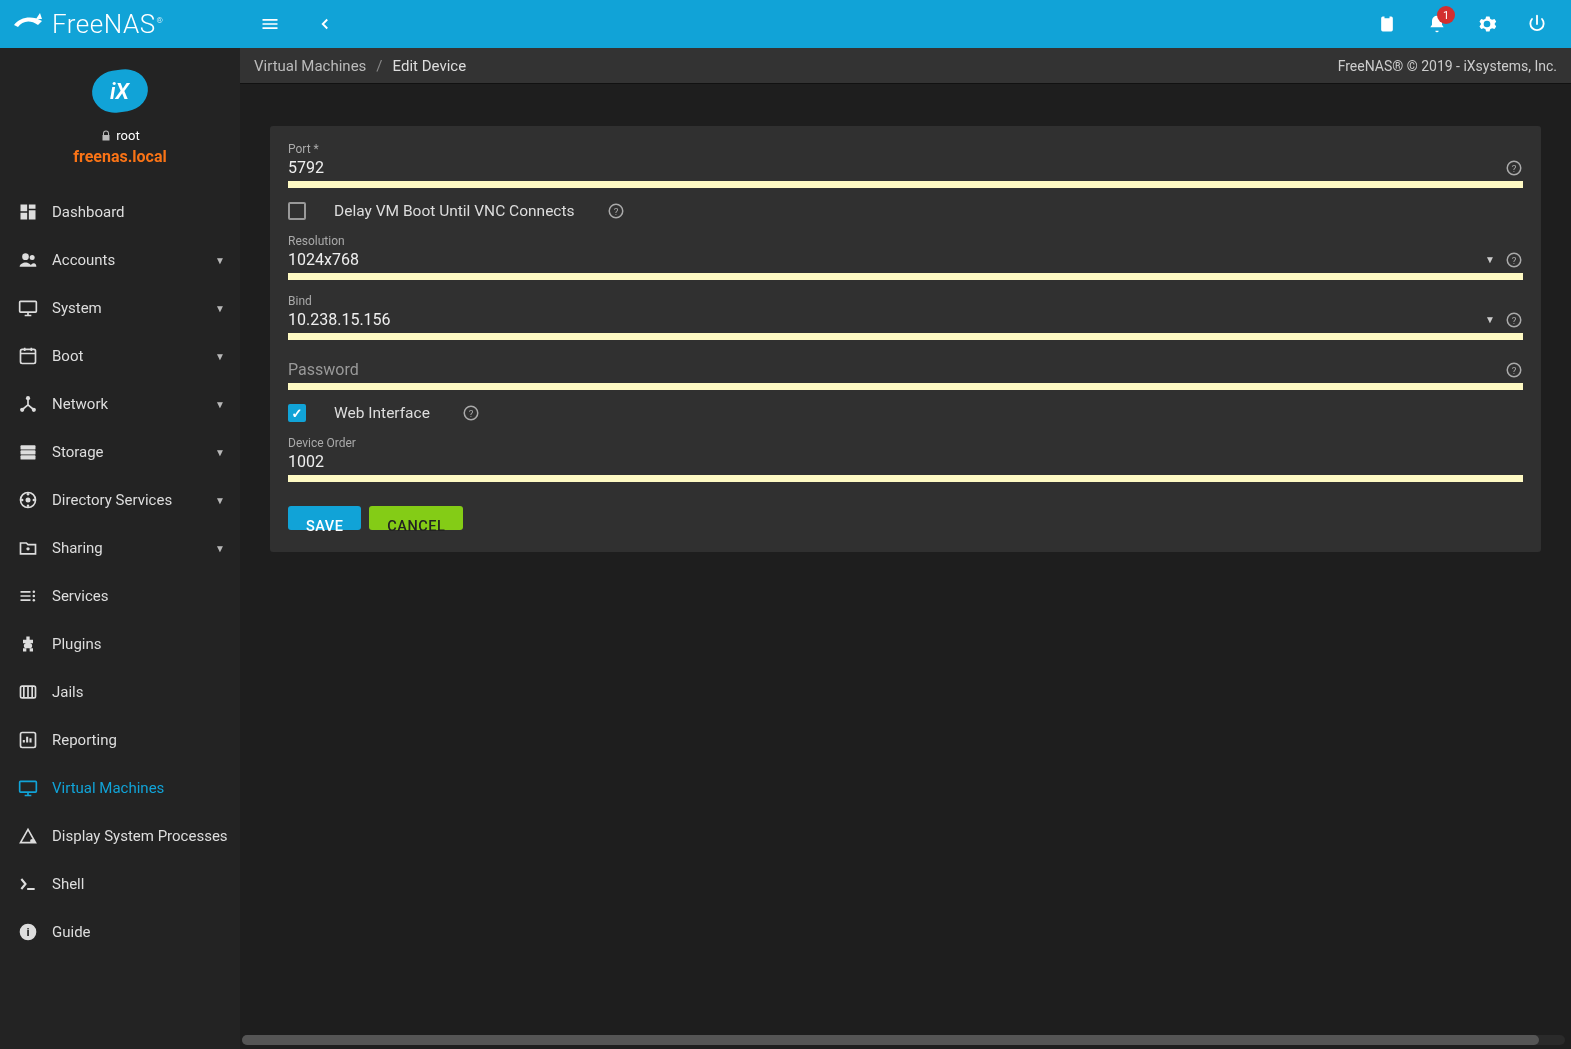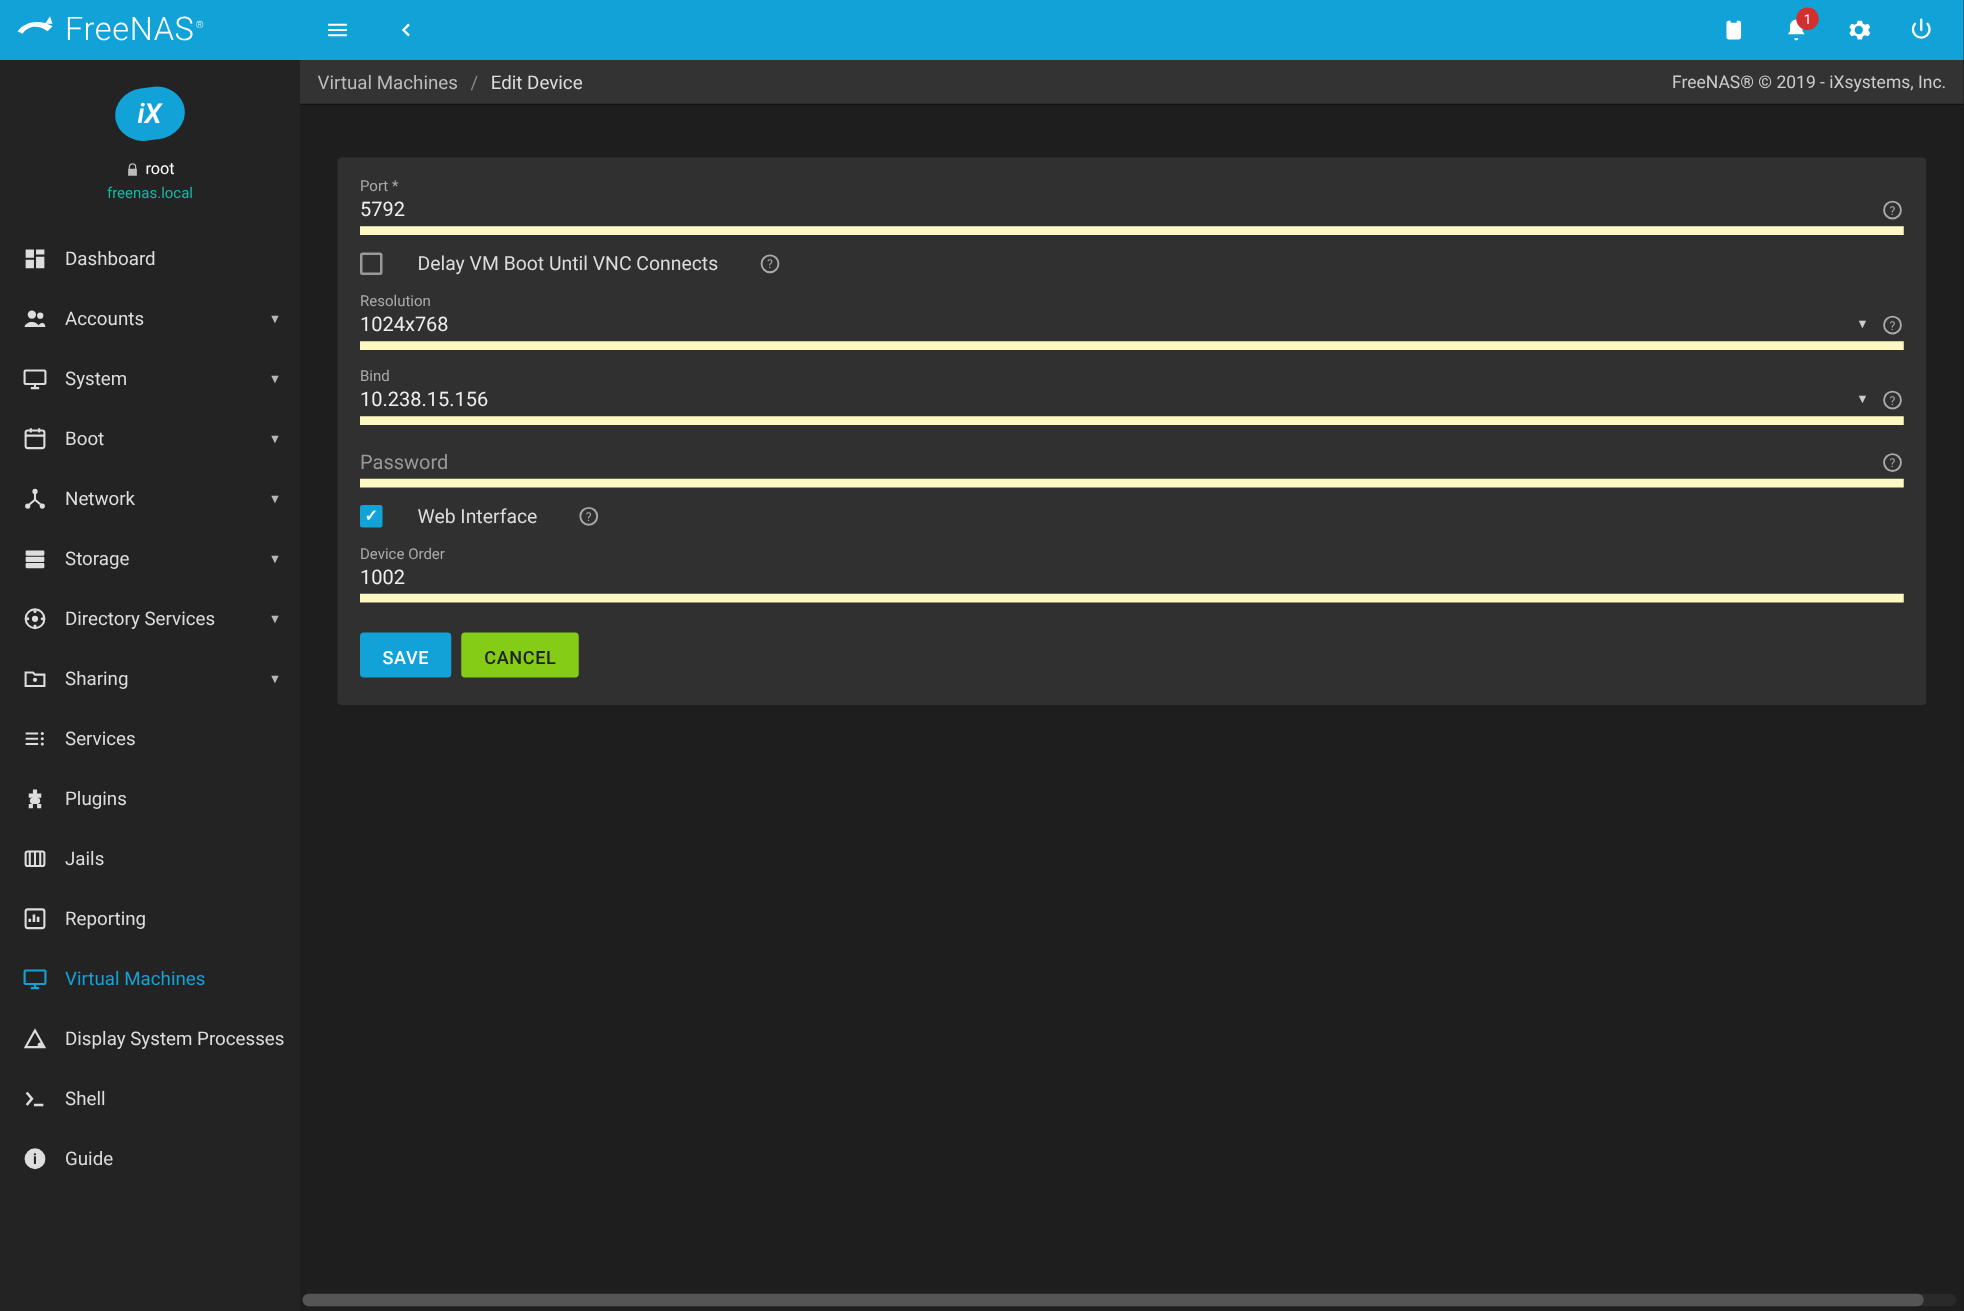--- a/index.html
+++ b/index.html
@@ -17,21 +17,21 @@
     
     
     .wrap { display: flex; height: calc(1049px - 48px); }
     
     
     .sidebar { width: 240px; background: #232323; display: flex; flex-direction: column; overflow-y: auto; }
     .side-header { display: flex; flex-direction: column; align-items: center; padding: 22px 0 12px; }
     .ix-logo { width: 56px; height: 42px; background: #11a3d7; border-radius: 50% / 60%; display:flex; align-items:center; justify-content:center; transform: rotate(-8deg); margin-bottom:16px;}
     .ix-logo span { color:#fff; font-weight:600; font-size:22px; transform: rotate(8deg); font-style:italic;}
     .side-user { font-size: 13px; color: #ffffff; display:flex; align-items:center; gap:4px;}
-    .side-host { font-size: 12px; color: #14b8a6; margin-top:4px;}
+    .side-host { font-size: 16px; color: #f97316; margin-top:4px;font-weight:bold;}
     .nav { list-style: none; padding: 10px 0; }
     .nav-item { display: flex; align-items: center; height: 48px; padding: 0 12px; cursor: pointer; color: #ddd; font-size: 15px; }
     .nav-item.active { color: #11a3d7; }
     .nav-icon { width: 32px; display: flex; justify-content: center; margin-right: 8px; }
     .nav-label { flex: 1; }
     .nav-chevron { width: 16px; text-align: center; font-size: 10px; opacity: 0.8; }
     
     
     .main { flex: 1; background: #1e1e1e; display: flex; flex-direction: column; overflow: hidden; }
     .breadcrumb-row { height: 36px; background: #333; display: flex; align-items: center; padding: 0 14px; font-size: 15px; color: #ccc; border-bottom: 1px solid #111;}
@@ -51,21 +51,21 @@
     .dropdown-arrow { font-size: 10px; color: #ccc; margin: 0 6px; }
     .help-icon { width: 18px; height: 18px; display:flex; align-items:center; justify-content:center; margin-left:4px;}
     .help-icon svg { width: 18px; height: 18px; }
     
     .checkbox-row { display: flex; align-items: center; gap: 28px; margin: 8px 0 14px; font-size: 15.5px; color: #ddd; }
     .checkbox { width: 18px; height: 18px; border: 2px solid #999; border-radius: 2px; display:flex; align-items:center; justify-content:center; }
     .checkbox.checked { background: #11a3d7; border-color: #11a3d7; }
     .checkbox.checked::after { content: "✓"; color: #fff; font-size: 13px; font-weight: bold; }
     
     .buttons { display: flex; gap: 8px; margin-top: 24px; }
-    .btn { padding: 12px 18px; height: 36px; border: none; border-radius: 3px; font-size: 14.5px; font-weight: 500; cursor: pointer; letter-spacing: 0.5px; }
+    .btn { padding: 12px 18px; height: 24px; border: none; border-radius: 3px; font-size: 14.5px; font-weight: 500; cursor: pointer; letter-spacing: 0.5px; }
     .btn-save { background: #11a3d7; color: #fff; }
     .btn-cancel { background: #84cc16; color: #222; }
     
     .hscroll { position: absolute; bottom: 4px; left: 242px; right: 6px; height: 10px; background: #2a2a2a; border-radius: 5px; }
     .hscroll-thumb { position: absolute; left: 0; width: 98%; height: 100%; background: #555; border-radius: 5px; }
     
     svg { fill: currentColor; }
   </style>
 </head>
 <body>

